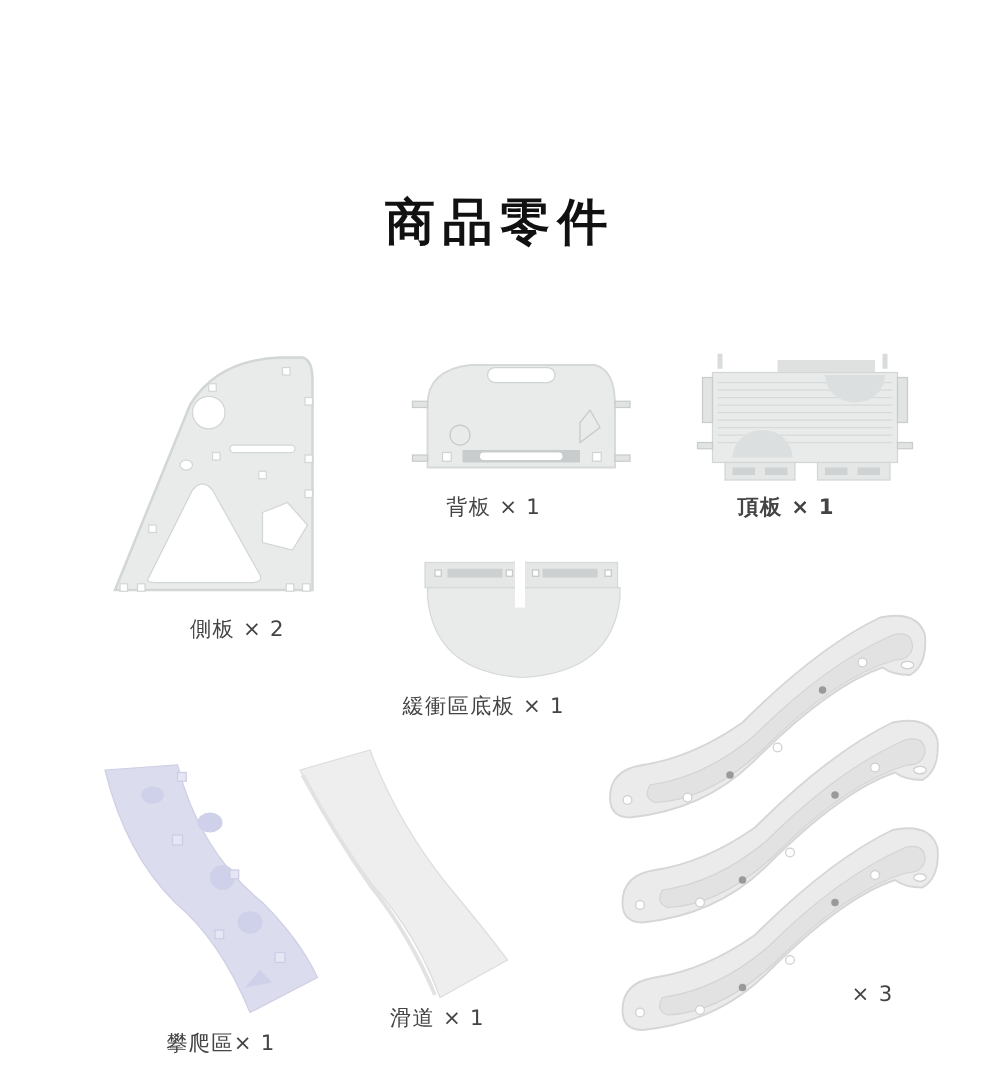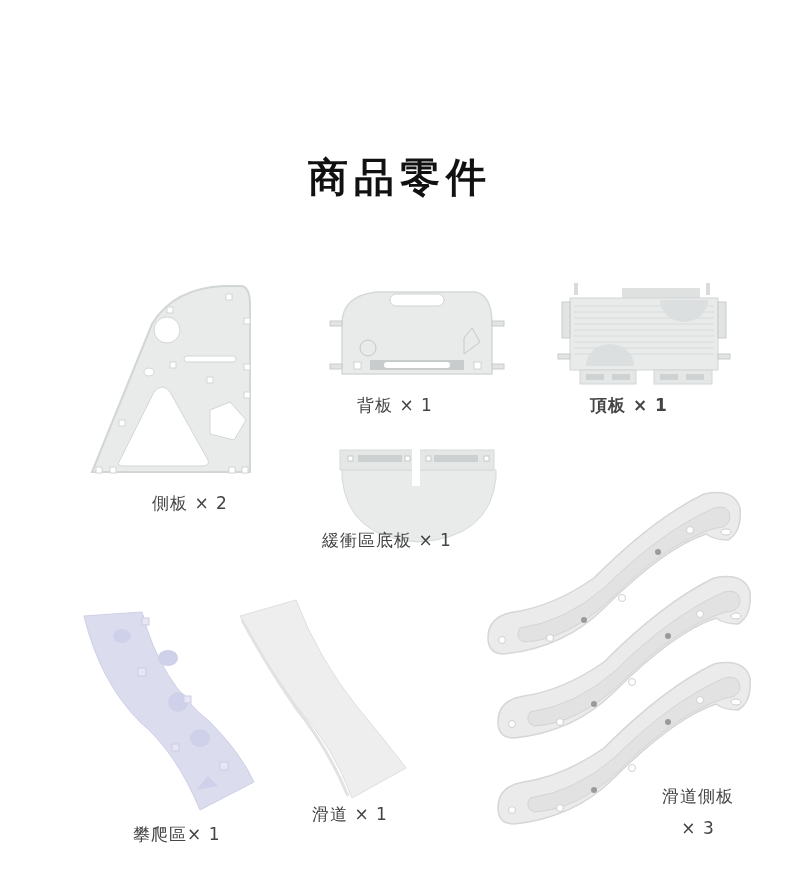--- a/index.html
+++ b/index.html
@@ -115,21 +115,21 @@
         <rect x="100" y="7" width="44" height="7"></rect>
       </g>
     <g fill="#fff" stroke="#c6c9c9">
         <rect x="14" y="8" width="5" height="5"></rect>
         <rect x="71" y="8" width="5" height="5"></rect>
       <rect x="92" y="8" width="5" height="5"></rect>
         <rect x="150" y="8" width="5" height="5"></rect>
       </g>
   </svg>
 </div>
-<div class="label" style="left:322px; top:529px;">
+<div class="label" style="left:322px; top:553px;">
   <span>緩衝區底板</span>&nbsp;<span>× 1</span>
 </div>
 
 <div class="part" style="left:80px; top:612px;">
   <svg width="180" height="200" viewBox="0 0 180 200">
     <path d="M4 4 L62 0 Q80 70 130 110 Q160 140 174 170 L120 198 Q96 140 60 110 Q20 70 4 4 Z" fill="#dcdcef" stroke="#cfcfe6"></path>
     <g fill="#cfd0ea">
       <ellipse cx="42" cy="24" rx="9" ry="7"></ellipse>
         <ellipse cx="88" cy="46" rx="10" ry="8"></ellipse>
       <ellipse cx="98" cy="90" rx="10" ry="10"></ellipse>
@@ -177,15 +177,14 @@
             <circle cx="174" cy="64" r="3"></circle>
           </g>
       </g>
     </defs>
     <use href="#rail" x="0" y="0"></use>
     <use href="#rail" x="10" y="84"></use>
     <use href="#rail" x="10" y="170"></use>
   </svg>
 </div>
 <div class="label" style="left:642px; top:780px; text-align:center; width:112px; line-height:32px;">
-  <div>滑道側板</div>
   <div>× 3</div>
 </div>
 
 </body></html>

